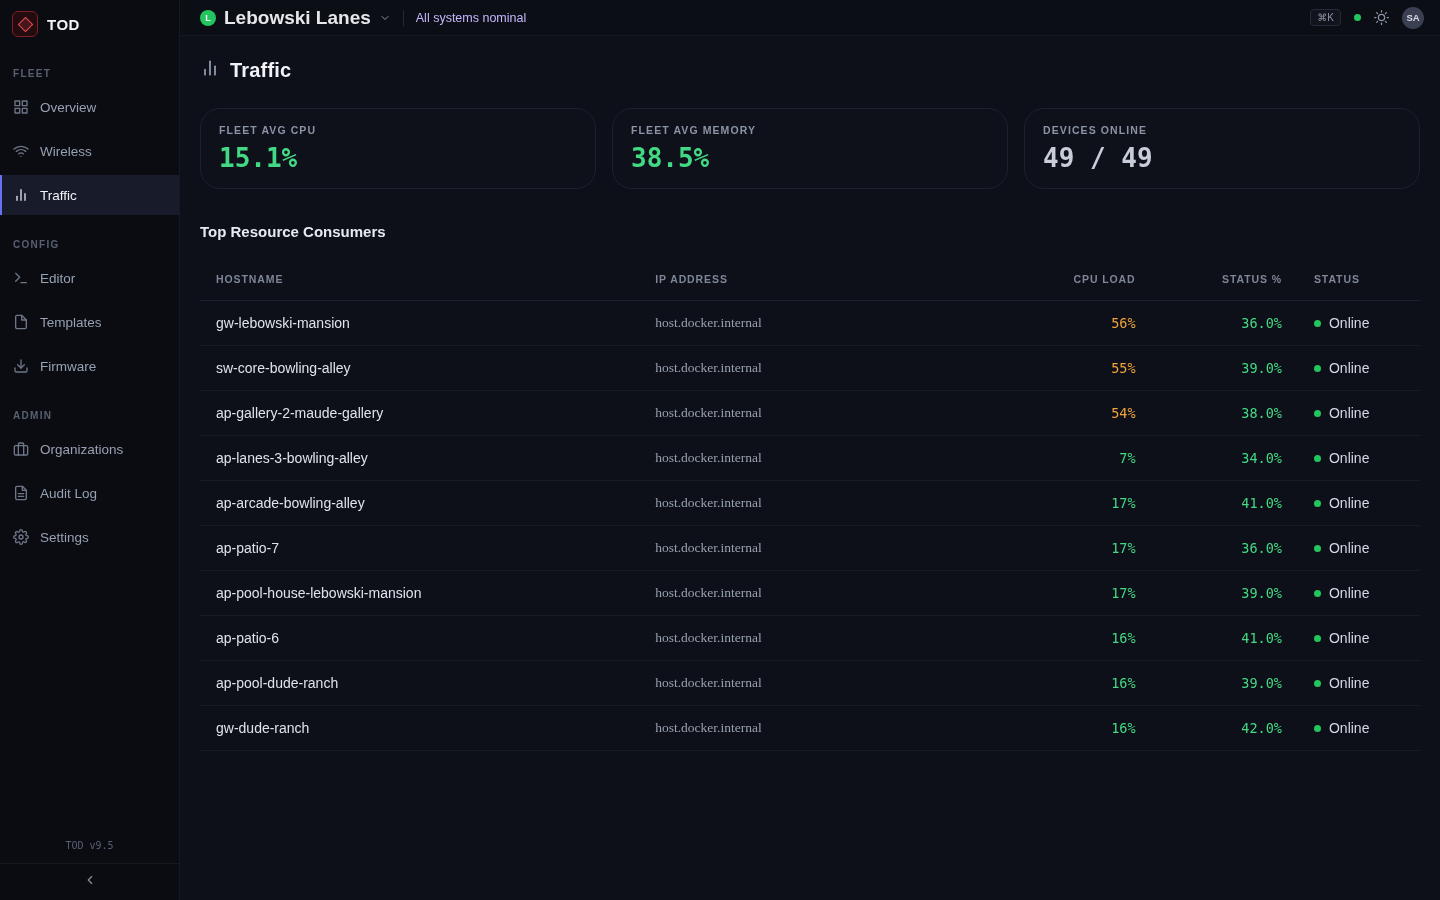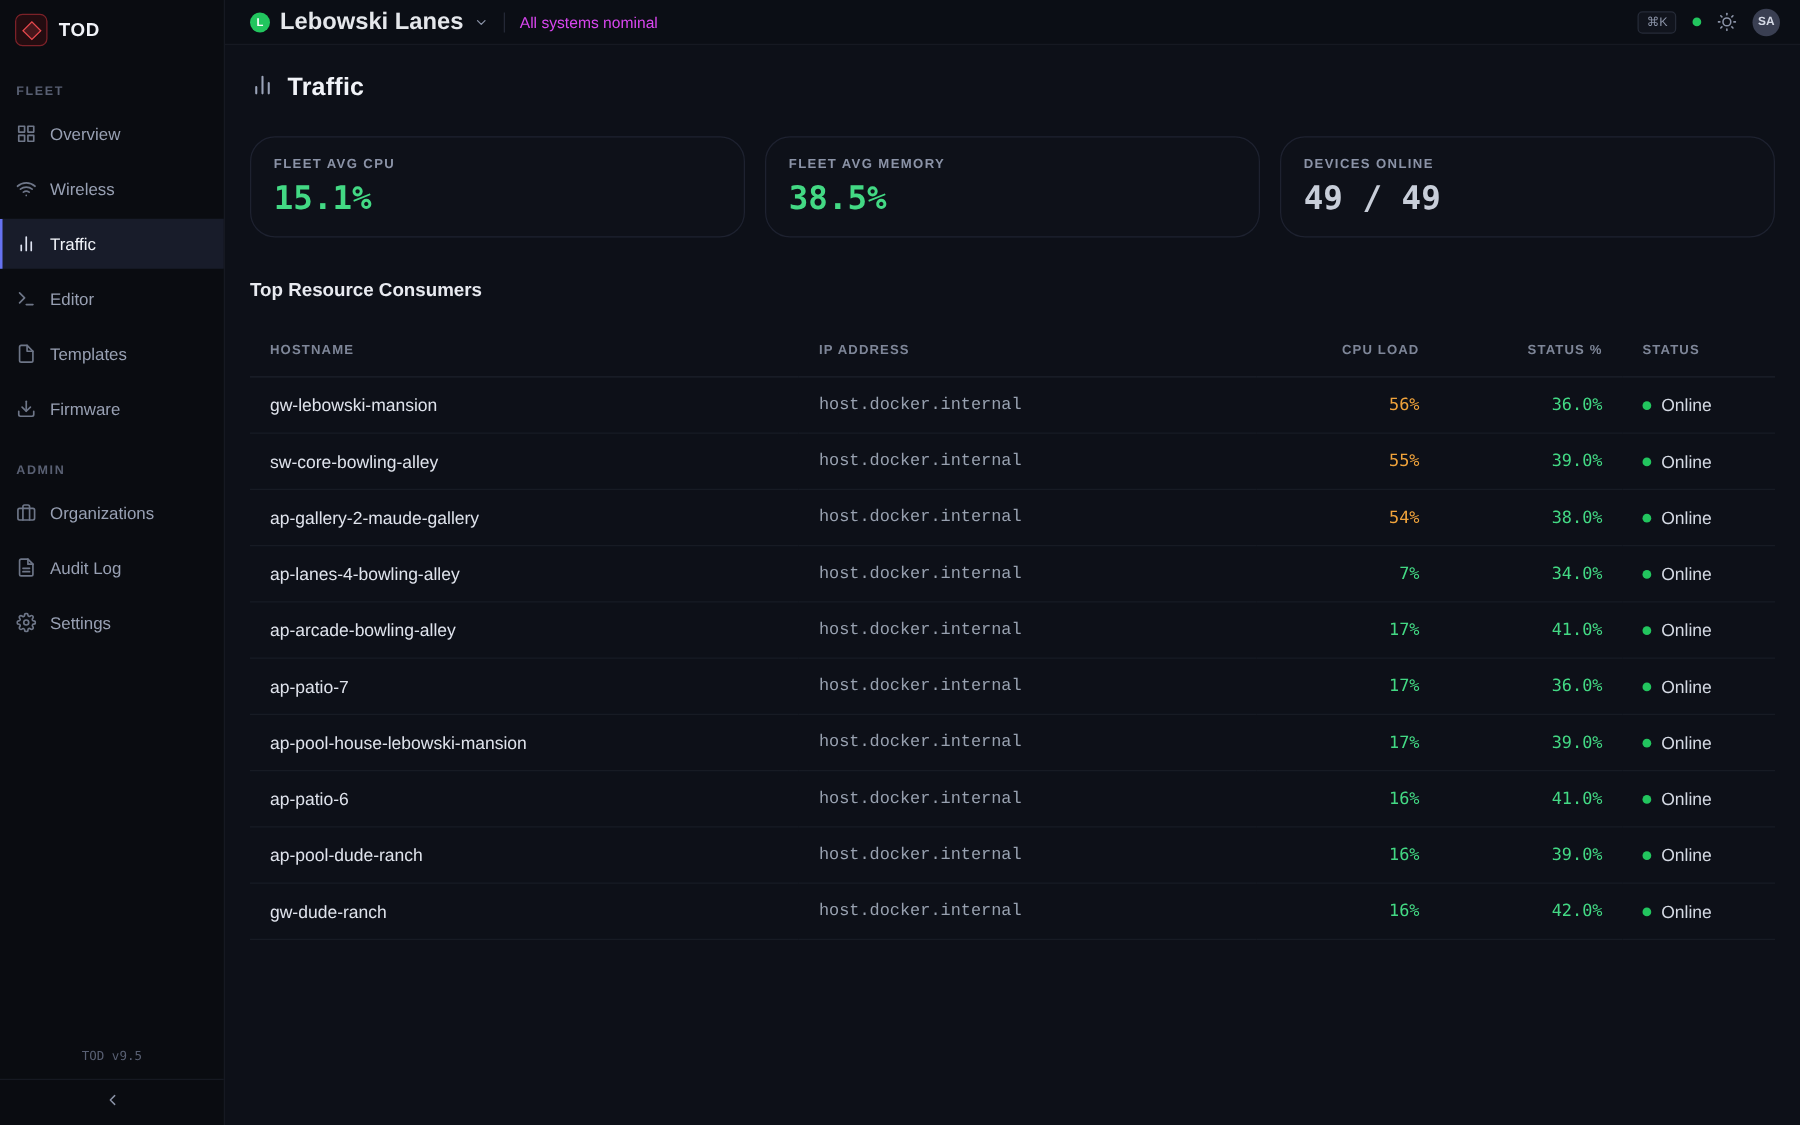--- a/index.html
+++ b/index.html
@@ -62,21 +62,21 @@
   }
   .org-avatar {
     width:16px; height:16px; border-radius:50%; background:#22c55e;
     color:#ffffff; font-size:9px; font-weight:700;
     display:flex; align-items:center; justify-content:center;
   }
   .org-selector { display:flex; align-items:center; gap:8px; cursor:pointer; }
   .org-name { font-size:19px; font-weight:600; color:#e5e7eb; }
   .chev svg { width:12px; height:12px; stroke:#8b93a7; stroke-width:2; fill:none; stroke-linecap:round; stroke-linejoin:round; display:block; }
   .topbar-divider { width:1px; height:16px; background:#242836; }
-  .status-text { font-size:12.5px; color:#d946ef; }
+  .status-text { font-size:12.5px; color:#c4b5fd; }
   .topbar-right { margin-left:auto; display:flex; align-items:center; gap:13px; }
   .kbd-badge {
     padding:2px 6px; border:1px solid #262b38; border-radius:4px; background:#11141d;
     font-size:10px; color:#8b93a7; cursor:pointer;
   }
   .health-dot { width:7px; height:7px; border-radius:50%; background:#22c55e; }
   .theme-toggle svg { width:15px; height:15px; stroke:#8b93a7; stroke-width:2; fill:none; stroke-linecap:round; stroke-linejoin:round; display:block; cursor:pointer; }
   .user-avatar {
     width:22px; height:22px; border-radius:50%; background:#3a3f52;
     font-size:9.5px; font-weight:700; color:#d6dae6;
@@ -107,21 +107,21 @@
     text-align:left; padding:15px 16px; border-bottom:1px solid #1c202b;
   }
   .consumers th.num { text-align:right; }
   .consumers col.c-host { width:36%; }
   .consumers col.c-ip { width:30%; }
   .consumers col.c-cpu { width:12%; }
   .consumers col.c-mem { width:12%; }
   .consumers col.c-status { width:10%; }
   .consumers td { padding:14px 16px; border-bottom:1px solid #171b24; font-size:14px; }
   .consumers td.hostname { color:#dfe3ec; white-space:nowrap; overflow:hidden; }
-  .consumers td.ip { font-family:Liberation Mono, monospace; font-size:13.5px; color:#98a1b0; }
+  .consumers td.ip { font-family:Liberation Serif, serif; font-size:13.5px; color:#98a1b0; }
   .consumers td.cpu, .consumers td.mem { font-family:"DejaVu Sans Mono", monospace; font-size:13.5px; text-align:right; }
   .cpu.amber { color:#f0a33b; }
   .cpu.green, .mem.green { color:#43d984; }
   .consumers td.status { color:#d4d9e3; white-space:nowrap; }
   .online-dot { display:inline-block; width:7px; height:7px; border-radius:50%; background:#22c55e; margin-right:8px; vertical-align:1px; }
 </style>
 </head>
 <body>
 
 <div class="app">
@@ -161,20 +161,21 @@
       <span class="icon">
         <svg viewBox="0 0 24 24">
             <line x1="18" y1="20" x2="18" y2="10"></line>
             <line x1="12" y1="20" x2="12" y2="4"></line>
             <line x1="6" y1="20" x2="6" y2="14"></line>
           </svg>
       </span>
       <span>Traffic</span>
     </div>
 
+    <div class="nav-section-label">CONFIG</div>
     <div class="nav-item">
       <span class="icon">
         <svg viewBox="0 0 24 24">
             <polyline points="4 17 10 11 4 5"></polyline>
             <line x1="12" y1="19" x2="20" y2="19"></line>
           </svg>
       </span>
       <span>Editor</span>
     </div>
     <div class="nav-item">
@@ -336,21 +337,21 @@
     <td class="status"><span class="online-dot"></span><span>Online</span></td>
   </tr>
             <tr>
     <td class="hostname">ap-gallery-2-maude-gallery</td>
     <td class="ip">host.docker.internal</td>
     <td class="cpu amber">54%</td>
     <td class="mem green">38.0%</td>
     <td class="status"><span class="online-dot"></span><span>Online</span></td>
   </tr>
             <tr>
-    <td class="hostname">ap-lanes-4-bowling-alley</td>
+    <td class="hostname">ap-lanes-3-bowling-alley</td>
     <td class="ip">host.docker.internal</td>
     <td class="cpu green">7%</td>
     <td class="mem green">34.0%</td>
     <td class="status"><span class="online-dot"></span><span>Online</span></td>
   </tr>
             <tr>
     <td class="hostname">ap-arcade-bowling-alley</td>
     <td class="ip">host.docker.internal</td>
     <td class="cpu green">17%</td>
     <td class="mem green">41.0%</td>

